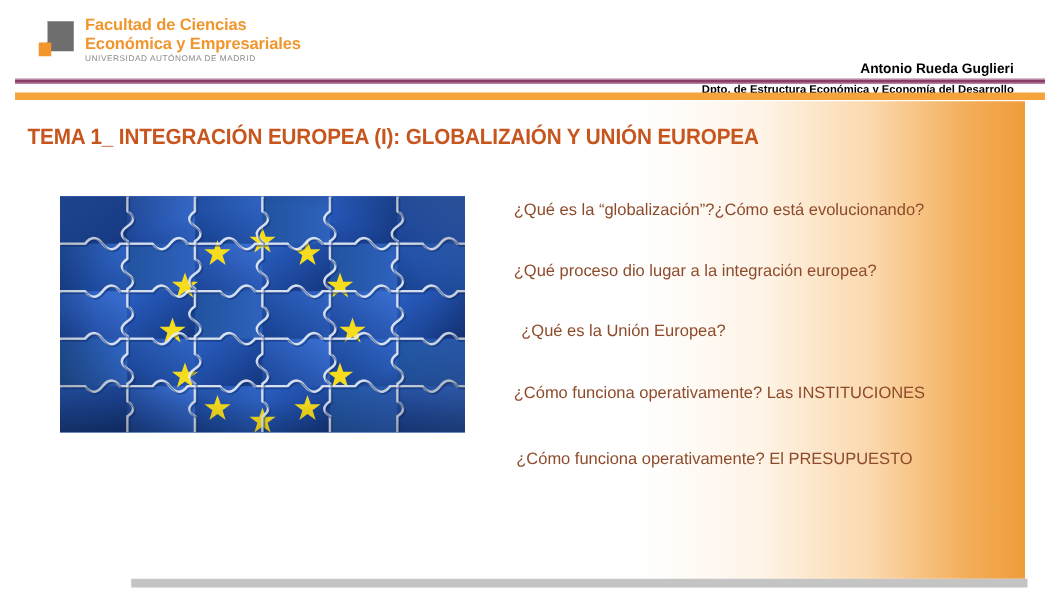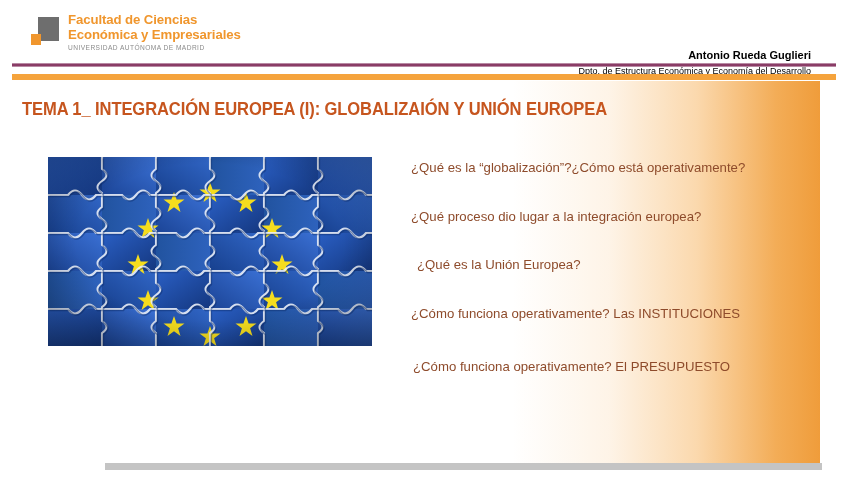--- a/index.html
+++ b/index.html
@@ -77,21 +77,21 @@
     color: #000000;
     margin-top: 32px;
   }
   #author-name {
     font-size: 11px;
     font-weight: bold;
     white-space: nowrap;
   }
   #author-dept {
     font-size: 9px;
-    font-weight: normal;
+    font-weight: bold;
     margin-top: 5px;
     white-space: nowrap;
   }
 
   
   #rule-purple {
     position: absolute;
     left: 12px; top: 63px;
     width: 824px; height: 4px;
     background: #8A3C66;
@@ -320,21 +320,21 @@
                  V126 q-9,6 0,12 q9,6 0,12 V164 q9,6 0,12 V189"></path>
         <path d="M216,0 V12 q-9,6 0,12 q9,6 0,12 V50 q9,6 0,12 q-9,6 0,12 V88 q-9,6 0,12 q9,6 0,12
                  V126 q9,6 0,12 q-9,6 0,12 V164 q-9,6 0,12 V189"></path>
         <path d="M270,0 V12 q9,6 0,12 q-9,6 0,12 V50 q-9,6 0,12 q9,6 0,12 V88 q9,6 0,12 q-9,6 0,12
                  V126 q-9,6 0,12 q9,6 0,12 V164 q9,6 0,12 V189"></path>
       </g>
       <rect x="0" y="0" width="324" height="189" fill="url(#vign)"></rect>
     </svg>
   </div>
 
-  <div class="q-line" id="q0">¿Qué es la “globalización”?¿Cómo está operativamente?</div>
+  <div class="q-line" id="q0">¿Qué es la “globalización”?¿Cómo está evolucionando?</div>
   <div class="q-line" id="q1">¿Qué proceso dio lugar a la integración europea?</div>
   <div class="q-line" id="q2">¿Qué es la Unión Europea?</div>
   <div class="q-line" id="q3">¿Cómo funciona operativamente? Las INSTITUCIONES</div>
   <div class="q-line" id="q4">¿Cómo funciona operativamente? El PRESUPUESTO</div>
 
   <div id="footer-bar"></div>
 
 </div>
 
 </body></html>

